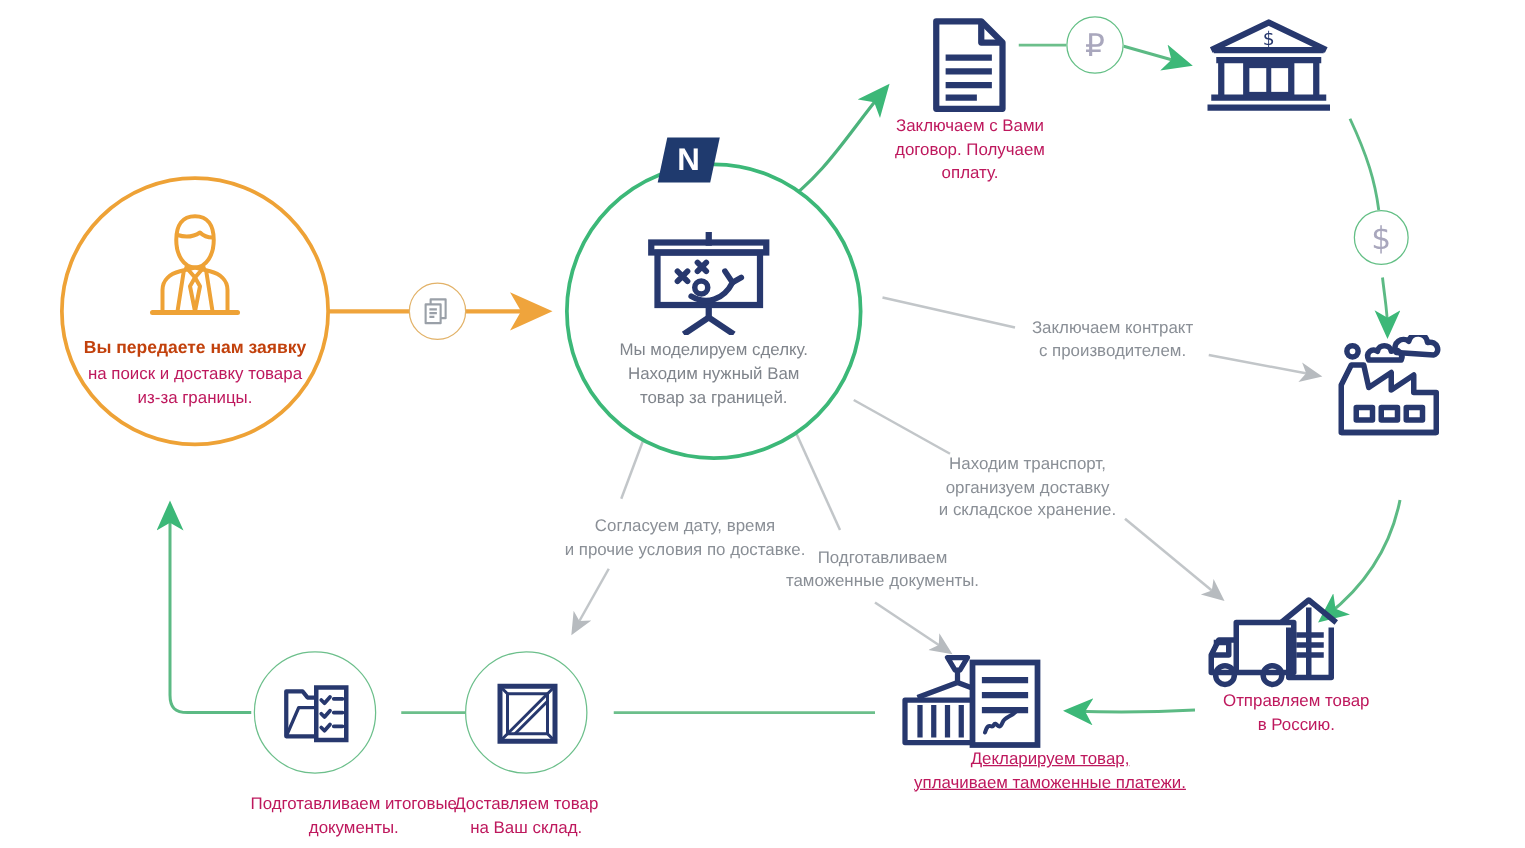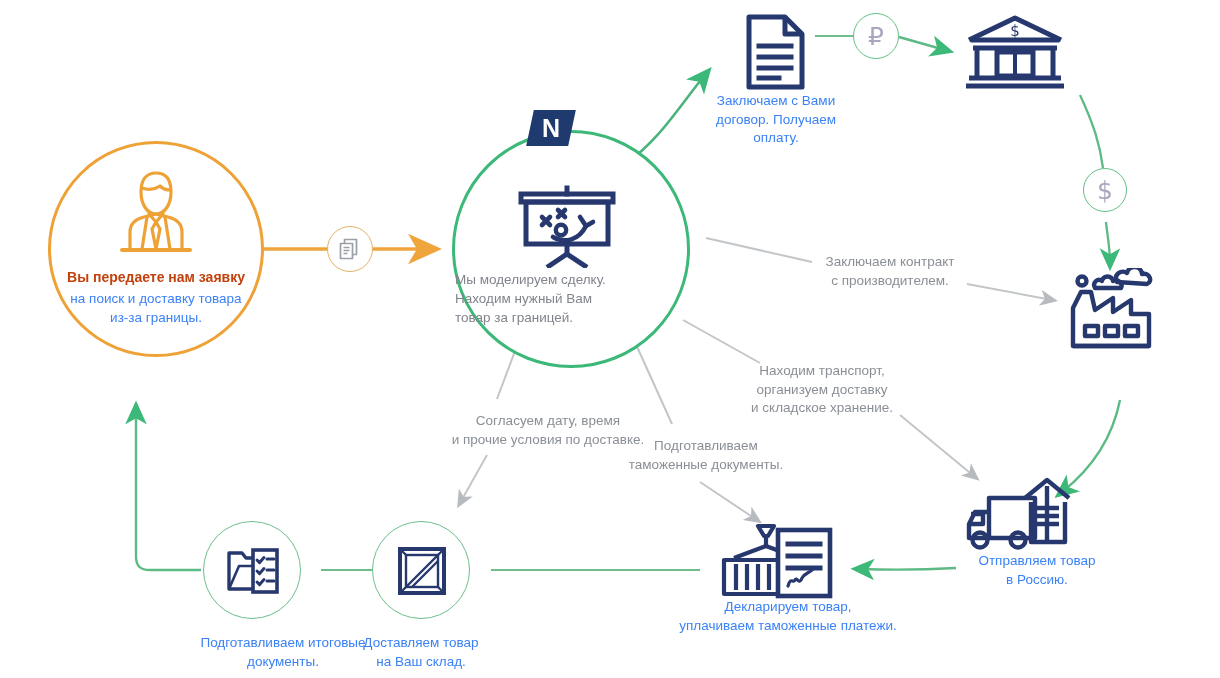--- a/index.html
+++ b/index.html
@@ -30,38 +30,38 @@
     box-sizing:border-box;
   }
   .circ-orange{ border:3px solid #eea236; }
   .circ-green-big{ border:3px solid #3cb878; }
   .circ-green-sm{ border:1.6px solid #6cbf8b; }
   .circ-badge{ border:1.6px solid #63bf85; background:#fff; }
 
   
   .cap{
     position:absolute;
-    color:#3b82f6;
+    color:#be185d;
     font-size:13.5px;
     line-height:18.5px;
     text-align:center;
     white-space:pre-line;
   }
   .cap-strong{
     color:#c2410c;
     font-weight:bold;
     font-size:14px;
     line-height:19px;
   }
   .cap-inner{
     position:absolute;
     color:#80858c;
     font-size:13.5px;
     line-height:19px;
-    text-align:left;
+    text-align:center;
     white-space:pre-line;
   }
   .lbl-grey{
     position:absolute;
     color:#8a8f96;
     font-size:13.5px;
     line-height:18.5px;
     text-align:center;
     white-space:pre-line;
   }
@@ -281,21 +281,21 @@
       <path d="M20,46 L20,72 M31,46 L31,72 M42,46 L42,72 M53,46 L53,72 M64,46 L64,72"></path>
     </g>
     <rect x="62" y="12" width="52" height="66" fill="#ffffff" stroke="#27386e" stroke-width="4.6"></rect>
     <g stroke="#27386e" stroke-width="5" stroke-linecap="square">
       <path d="M72,26 L104,26"></path>
       <path d="M72,38 L104,38"></path>
       <path d="M72,50 L104,50"></path>
     </g>
     <path d="M72,68 c3,-10 5,-2 7,-6 c2,-4 4,6 7,-2 c2,-5 7,-4 12,-10" fill="none" stroke="#27386e" stroke-width="3.2" stroke-linecap="round"></path>
   </svg>
-  <div class="cap" style="left:644px;top:598px;width:288px;">Декларируем товар,
+  <div class="cap" style="left:696px;top:598px;width:288px;text-decoration:underline;">Декларируем товар,
 уплачиваем таможенные платежи.</div>
 
   <div class="circ circ-green-sm" style="left:372px;top:521px;width:98px;height:98px;"></div>
   <svg class="icon-svg" style="left:397px;top:546px;" width="50" height="50" viewBox="0 0 50 50">
     <rect x="3" y="3" width="44" height="44" fill="none" stroke="#27386e" stroke-width="4"></rect>
     <rect x="9" y="9" width="32" height="32" fill="none" stroke="#27386e" stroke-width="2.4"></rect>
     <g stroke="#27386e" stroke-width="2.4">
       <path d="M3,3 L9,9 M47,3 L41,9 M3,47 L9,41 M47,47 L41,41"></path>
       <path d="M9,41 L41,9"></path>
       <path d="M15,41 L41,15"></path>

